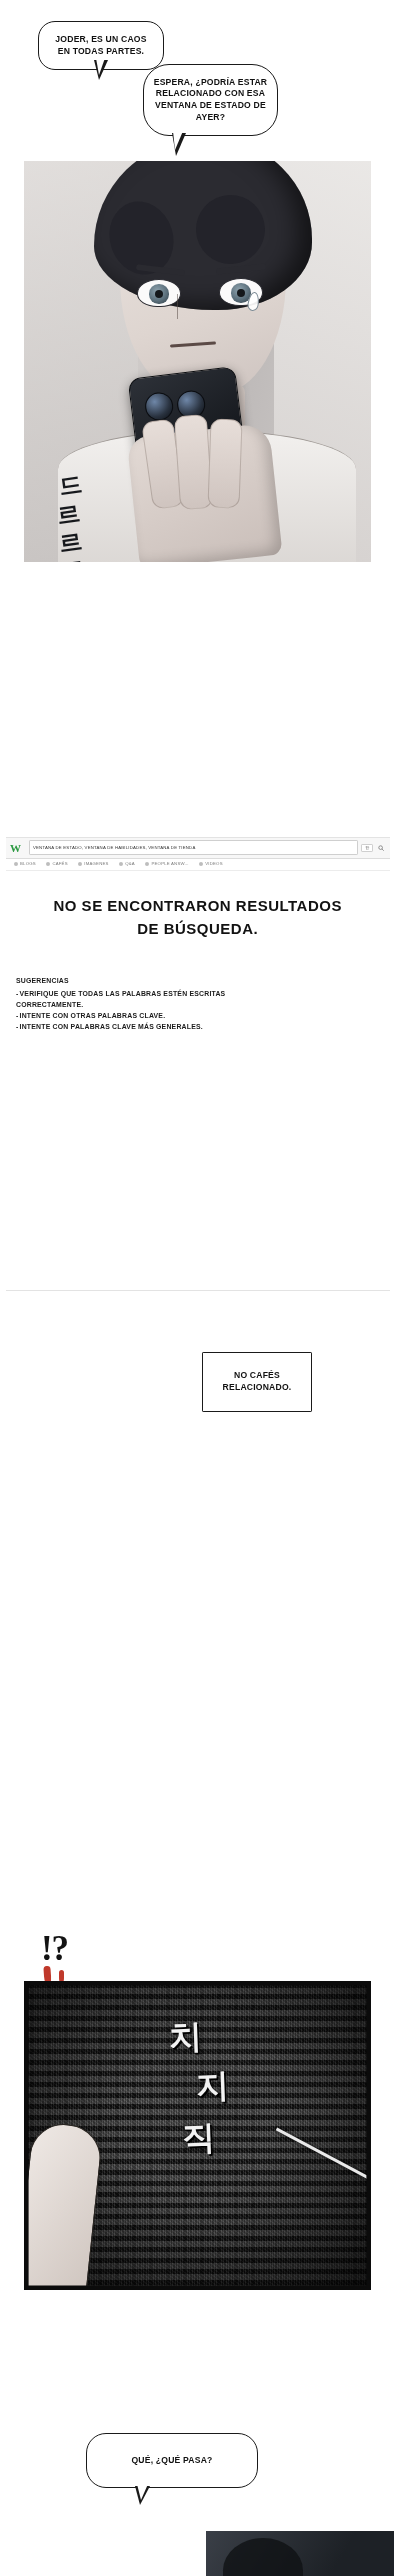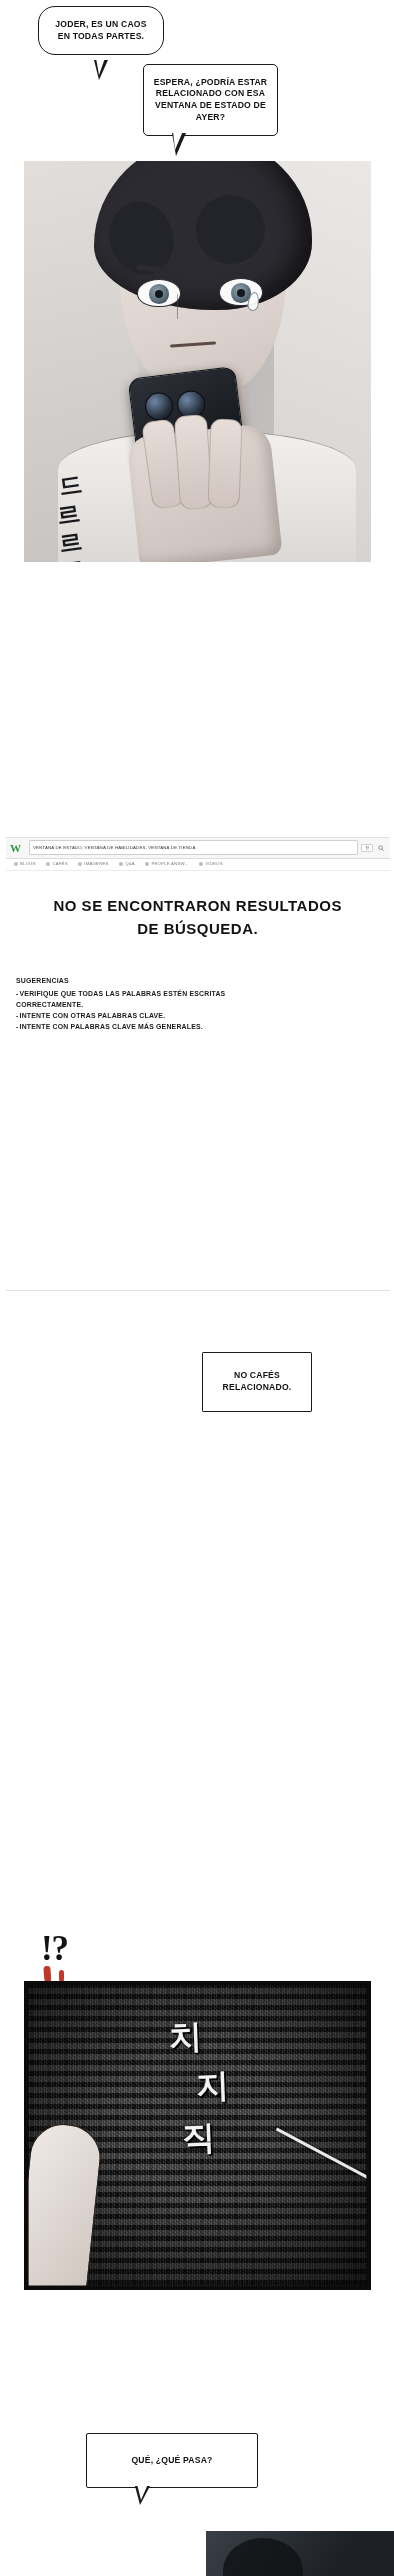--- a/index.html
+++ b/index.html
@@ -42,21 +42,21 @@
 
   
   .tail {
     position: absolute;
     width: 0;
     height: 0;
   }
 
   
   #bubble-1 {
-    left: 38px; top: 6px;
+    left: 38px; top: 21px;
     width: 126px; height: 49px;
     font-size: 8.6px;
     border-radius: 17px;
     align-items: center;
   }
   #bubble-1-tail {
     left: 94px; top: 60px;
     border-left: 5.2px solid transparent;
     border-right: 9.2px solid transparent;
     border-top: 20.6px solid #1a1a1a;
@@ -66,21 +66,21 @@
     border-left: 3.4px solid transparent;
     border-right: 6.9px solid transparent;
     border-top: 17px solid #ffffff;
   }
 
   
   #bubble-2 {
     left: 143px; top: 64px;
     width: 135px; height: 72px;
     font-size: 8.6px;
-    border-radius: 5px;
+    border-radius: 26px;
   }
   #bubble-2-tail {
     left: 172px; top: 133px;
     border-left: 4.6px solid transparent;
     border-right: 10.3px solid transparent;
     border-top: 23px solid #1a1a1a;
   }
   #bubble-2-tail-in {
     left: 173px; top: 131px;
     border-left: 2.9px solid transparent;
@@ -94,21 +94,21 @@
     width: 110px; height: 60px;
     border-radius: 1.1px;
     font-size: 8.6px;
     border-width: 1.1px;
   }
 
   
   #bubble-4 {
     left: 86px; top: 2433px;
     width: 172px; height: 55px;
-    border-radius: 2px;
+    border-radius: 20px;
     font-size: 8.6px;
   }
   #bubble-4-tail {
     left: 135px; top: 2486px;
     border-left: 5.7px solid transparent;
     border-right: 10.3px solid transparent;
     border-top: 19.5px solid #1a1a1a;
   }
   #bubble-4-tail-in {
     left: 137px; top: 2484px;

